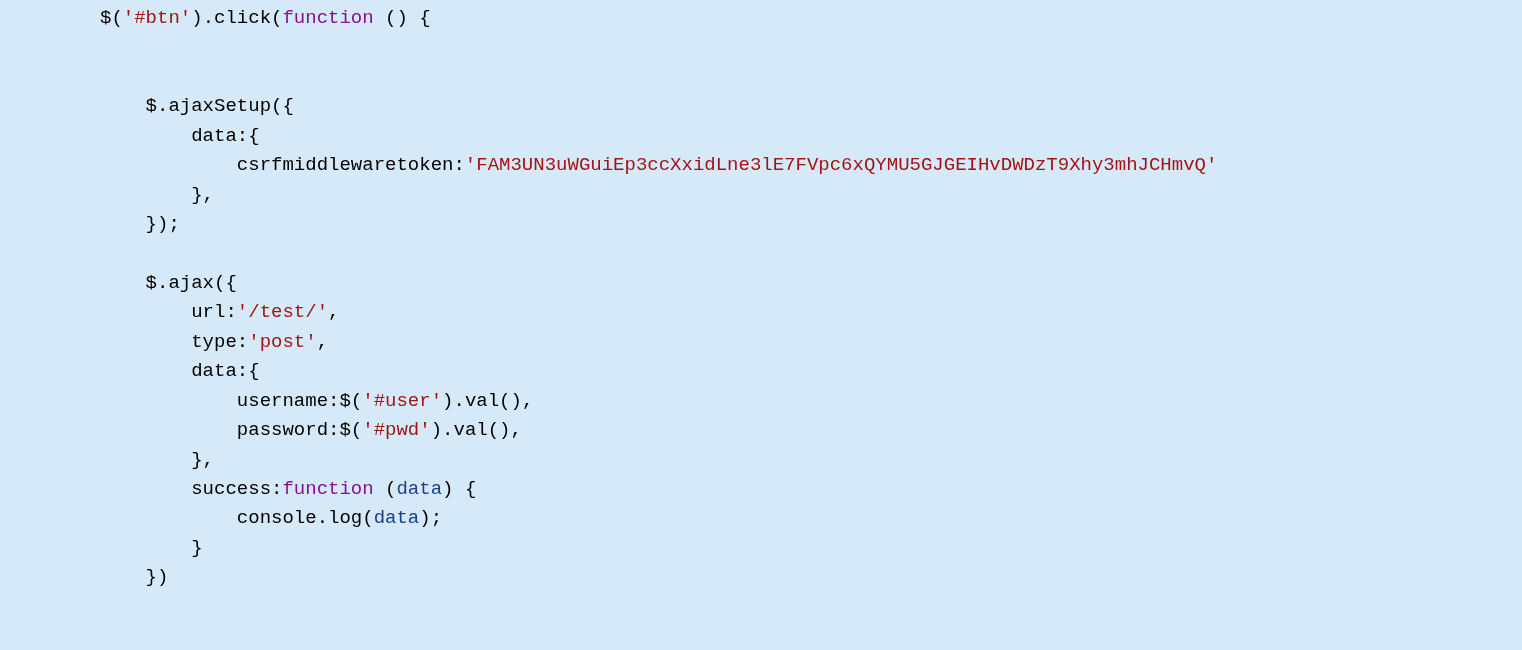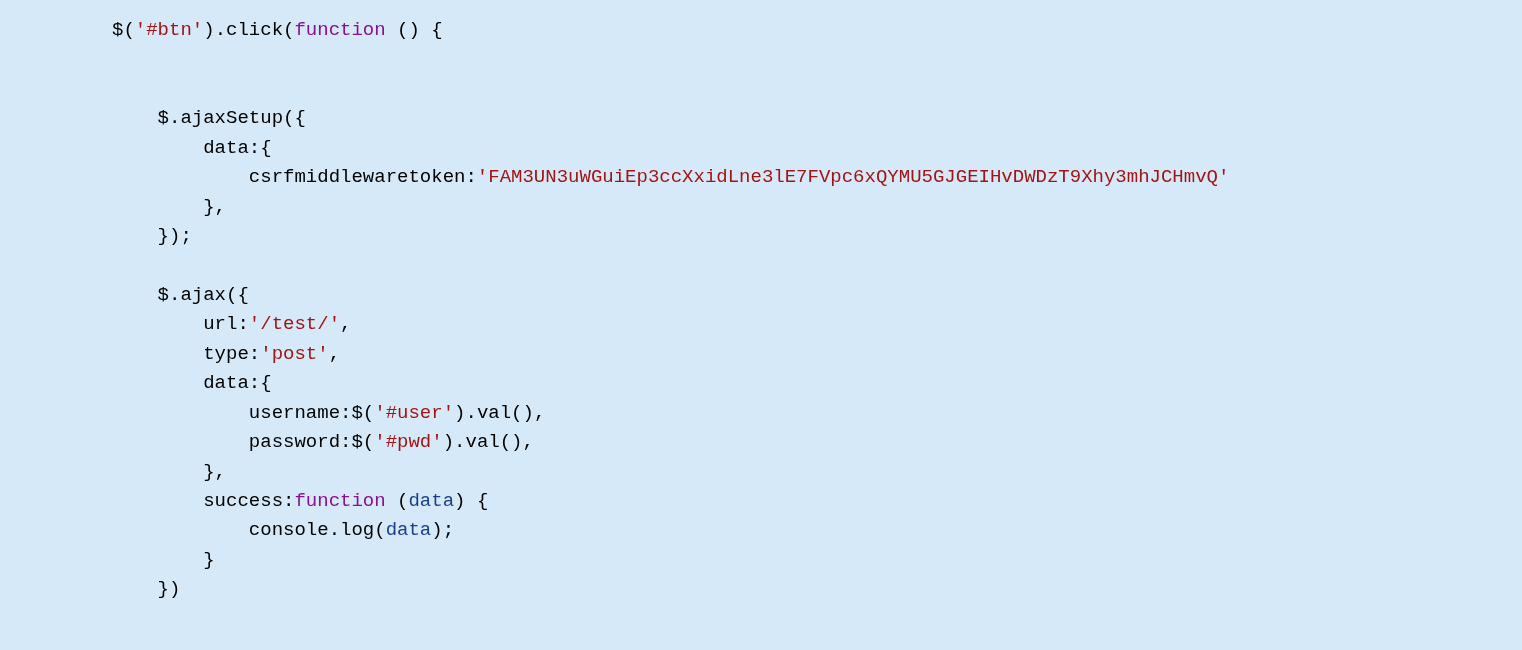--- a/index.html
+++ b/index.html
@@ -8,21 +8,21 @@
     background: #d6e9f8;
     font-family: "Menlo", "Consolas", "Courier New", monospace;
     font-size: 19px;
     line-height: 1.55;
     color: #000;
     width: 1522px;
     height: 650px;
     box-sizing: border-box;
   }
   pre.code {
-    margin: 12px;
+    margin: 0;
     padding: 4px 0 20px 100px;
     white-space: pre;
     font-family: inherit;
   }
   .str { color: #a31515; }
   .kw  { color: #871094; }
   .id  { color: #1a3f8f; }
 </style>
 </head>
 <body>

